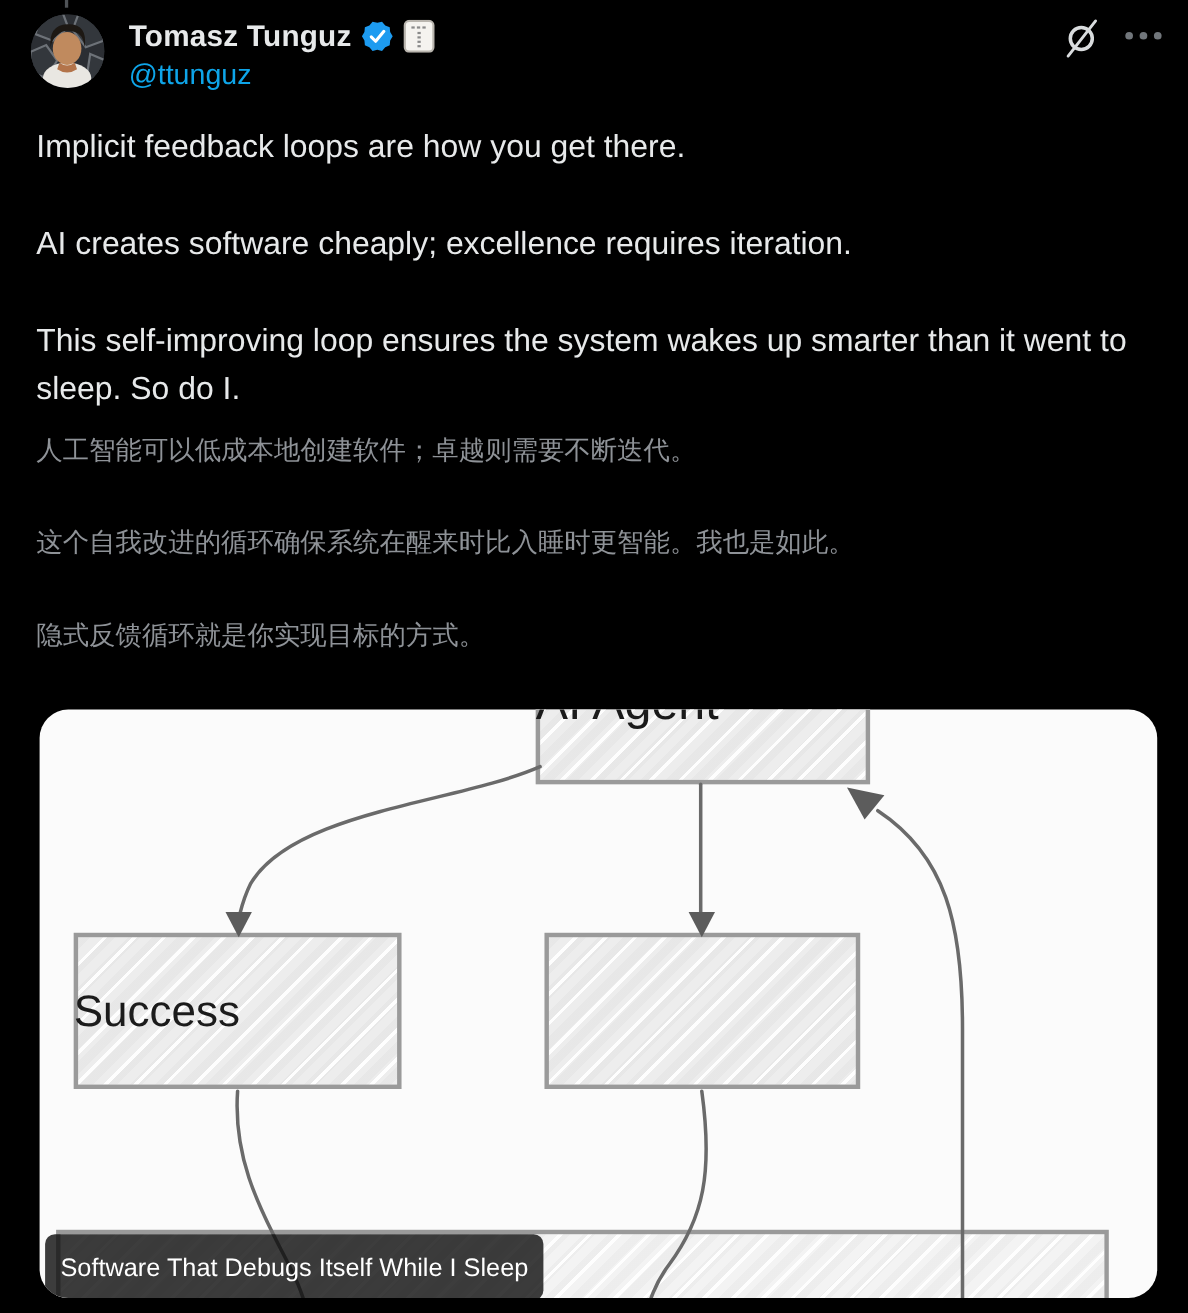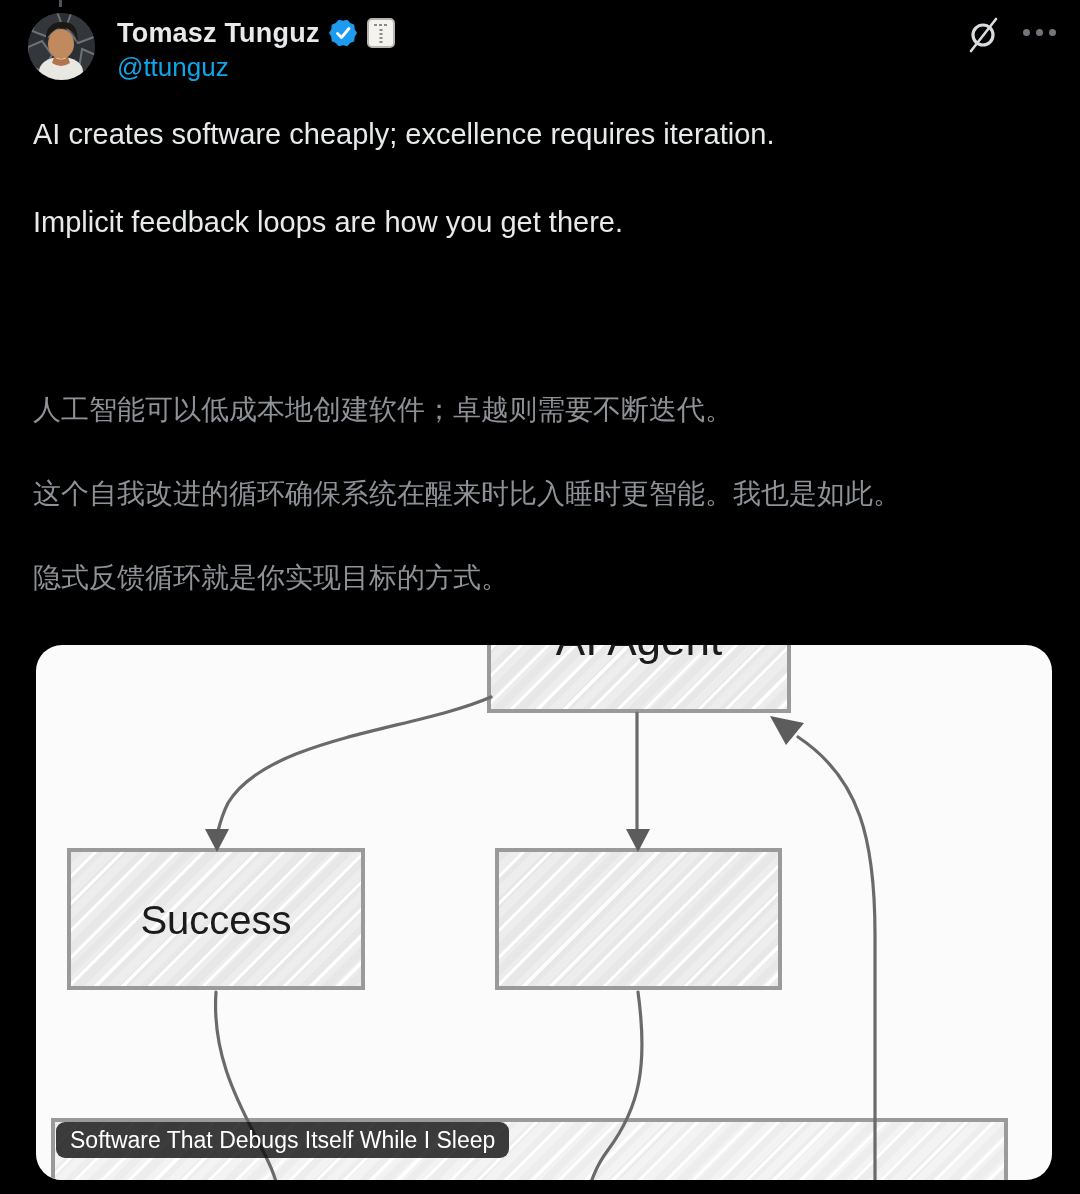--- a/index.html
+++ b/index.html
@@ -11,39 +11,39 @@
   .name-row{position:absolute;left:117px;top:14px;height:38px;display:flex;align-items:center;gap:8px;}
   .display-name{color:#e7e9ea;font-size:27px;font-weight:700;letter-spacing:.2px;white-space:nowrap;}
   .handle{position:absolute;left:117px;top:52px;color:#0ea5e9;font-size:26px;}
   .hdr-actions{position:absolute;right:24px;top:14px;display:flex;align-items:flex-start;gap:20px;}
   .more-dots{display:flex;gap:6px;margin-top:15px;}
   .more-dots i{width:7px;height:7px;border-radius:50%;background:#71767b;display:block;}
   
   .tweet-en{position:absolute;left:33px;top:112px;width:1000px;color:#e7e9ea;}
   .tweet-en p{margin:0 0 44px 0;font-size:29px;line-height:44px;}
   .tweet-zh{position:absolute;left:33px;top:389px;width:1010px;color:#8e9297;}
-  .tweet-zh p{margin:0 0 42px 0;font-size:28px;line-height:42px;}
+  .tweet-zh p{margin:0 0 42px 0;font-size:24px;line-height:42px;}
   
   .media-card{position:absolute;left:36px;top:645px;width:1016px;height:535px;border-radius:26px;
               background:#fbfbfb;overflow:hidden;}
   .hatchbox{position:absolute;box-sizing:border-box;border:4px solid #9a9a9a;background-color:#ededed;
     background-image:
       repeating-linear-gradient(135deg, rgba(255,255,255,0) 0 16px, rgba(255,255,255,.95) 16px 19px),
       repeating-linear-gradient(135deg, rgba(130,130,130,.05) 0 8px, rgba(255,255,255,0) 8px 16px);}
   .node-ai{left:451px;top:-52px;width:304px;height:120px;}
   .node-success{left:31px;top:203px;width:298px;height:142px;}
   .node-failure{left:459px;top:203px;width:287px;height:142px;}
   .node-cron{left:15px;top:473px;width:957px;height:100px;background-color:#f3f3f3;}
-  .nodelabel{position:absolute;color:#1b1b1b;text-align:center;z-index:2;white-space:nowrap;}
+  .nodelabel{position:absolute;color:#1b1b1b;z-index:2;white-space:nowrap;}
   .lbl-ai{left:451px;width:304px;top:-27px;font-size:44px;line-height:44px;}
   .lbl-success{left:31px;width:298px;top:254px;font-size:40px;line-height:42px;}
   .lbl-failure{left:459px;width:287px;top:254px;font-size:40px;line-height:42px;}
   .lbl-cron{left:348px;top:492px;font-size:43px;line-height:44px;text-align:left;}
   .edges-svg{position:absolute;left:0;top:0;z-index:3;}
-  .caption-pill{position:absolute;left:20px;top:477px;height:36px;line-height:36px;padding:0 14px;
+  .caption-pill{position:absolute;left:5px;top:477px;height:36px;line-height:36px;padding:12px 14px;
       background:rgba(12,12,12,.8);color:#ffffff;font-size:23px;border-radius:9px;z-index:4;white-space:nowrap;}
 </style>
 </head>
 <body>
 
 <div class="stage">
 
   <div class="thread-line"></div>
 
   <div class="avatar">
@@ -89,22 +89,23 @@
       <line x1="8" y1="37" x2="33" y2="5" stroke="#d9dcde" stroke-width="2.6" stroke-linecap="round"></line>
     </svg>
     <div class="more-dots">
         <i></i>
         <i></i>
         <i></i>
       </div>
   </div>
 
   <div class="tweet-en">
+    <p>Implicit feedback loops are how you get there.</p>
     <p>AI creates software cheaply; excellence requires iteration.</p>
-    <p>Implicit feedback loops are how you get there.</p>
+    <p>This self-improving loop ensures the system wakes up smarter than it went to sleep. So do I.</p>
   </div>
   <div class="tweet-zh">
     <p>人工智能可以低成本地创建软件；卓越则需要不断迭代。</p>
     <p>这个自我改进的循环确保系统在醒来时比入睡时更智能。我也是如此。</p>
     <p>隐式反馈循环就是你实现目标的方式。</p>
   </div>
 
   <div class="media-card">
 
     <div class="hatchbox node-ai"></div>

